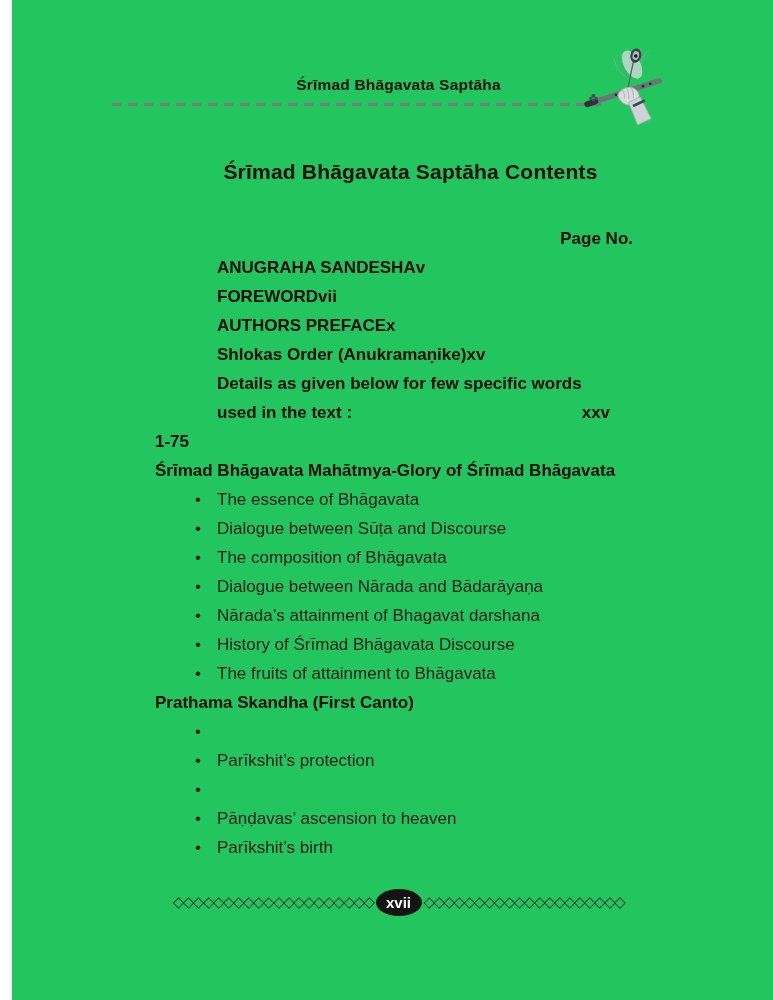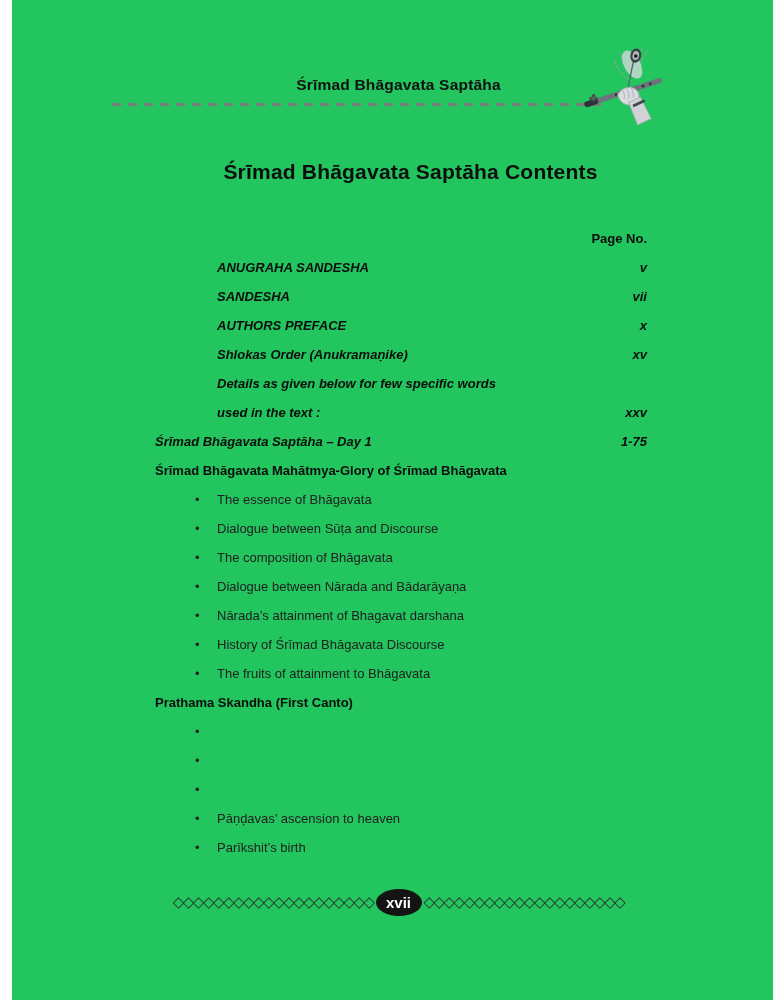--- a/index.html
+++ b/index.html
@@ -28,22 +28,22 @@
 
   
   .page-title {
     position:absolute; top:160px; left:12px; width:100%;
     margin:0; text-align:center;
     font-size:21px; font-weight:700; color:#0d0d0d;
     letter-spacing:.2px;
   }
 
   
-  .toc { position:absolute; top:224px; left:143px; right:138px; font-size:13px; }
-  .trow { display:flex; justify-content:space-between; align-items:baseline; line-height:29px;font-style:italic; }
+  .toc { position:absolute; top:224px; left:143px; right:152px; font-size:17px; }
+  .trow { display:flex; justify-content:flex-start; align-items:baseline; line-height:29px; }
   .trow.two-line { align-items:flex-end; }
   .pageno-head { text-align:right; font-weight:700; line-height:29px; color:#0d0d0d; }
   .fm-label { font-weight:700; padding-left:62px; color:#0d0d0d; }
   .fm-label .l2 { display:block; }
   .pagecol { font-weight:700; text-align:right; white-space:nowrap; color:#0d0d0d; }
   .section-label { font-weight:700; color:#0d0d0d; }
   .heading { font-weight:700; line-height:29px; color:#0d0d0d; }
   .bullet { display:flex; line-height:29px; color:#202020; }
   .bullet .marker { margin-left:40px; width:22px; flex:0 0 22px; color:#202020; }
   .bullet .marker::before { content:"\2022"; }
@@ -124,42 +124,41 @@
 
   <div class="toc">
 
     <div class="pageno-head">Page No.</div>
 
     <div class="trow">
       <span class="fm-label">ANUGRAHA SANDESHA</span>
       <span class="pagecol">v</span>
     </div>
     <div class="trow">
-      <span class="fm-label">SANDESHA</span>
+      <span class="fm-label">FOREWORD</span>
       <span class="pagecol">vii</span>
     </div>
     <div class="trow">
       <span class="fm-label">AUTHORS PREFACE</span>
       <span class="pagecol">x</span>
     </div>
     <div class="trow">
       <span class="fm-label">Shlokas Order (Anukramaṇike)</span>
       <span class="pagecol">xv</span>
     </div>
 
     <div class="trow two-line">
       <span class="fm-label">
         <span class="l1">Details as given below for few specific words</span>
         <span class="l2">used in the text :</span>
       </span>
       <span class="pagecol">xxv</span>
     </div>
 
     <div class="trow">
-      <span class="section-label">Śrīmad Bhāgavata Saptāha – Day 1</span>
       <span class="pagecol">1-75</span>
     </div>
 
     <div class="heading">Śrīmad Bhāgavata Mahātmya-Glory of Śrīmad Bhāgavata</div>
 
     <div class="bullet">
       <span class="marker"></span>
       <span>The essence of Bhāgavata</span>
     </div>
     <div class="bullet">
@@ -187,20 +186,21 @@
       <span>The fruits of attainment to Bhāgavata</span>
     </div>
 
     <div class="heading">Prathama Skandha (First Canto)</div>
 
     <div class="bullet">
       <span class="marker"></span>
     </div>
     <div class="bullet">
       <span class="marker"></span>
+      <span>Parīkshit’s protection</span>
     </div>
     <div class="bullet">
       <span class="marker"></span>
     </div>
     <div class="bullet">
       <span class="marker"></span>
       <span>Pāṇḍavas’ ascension to heaven</span>
     </div>
     <div class="bullet">
       <span class="marker"></span>

